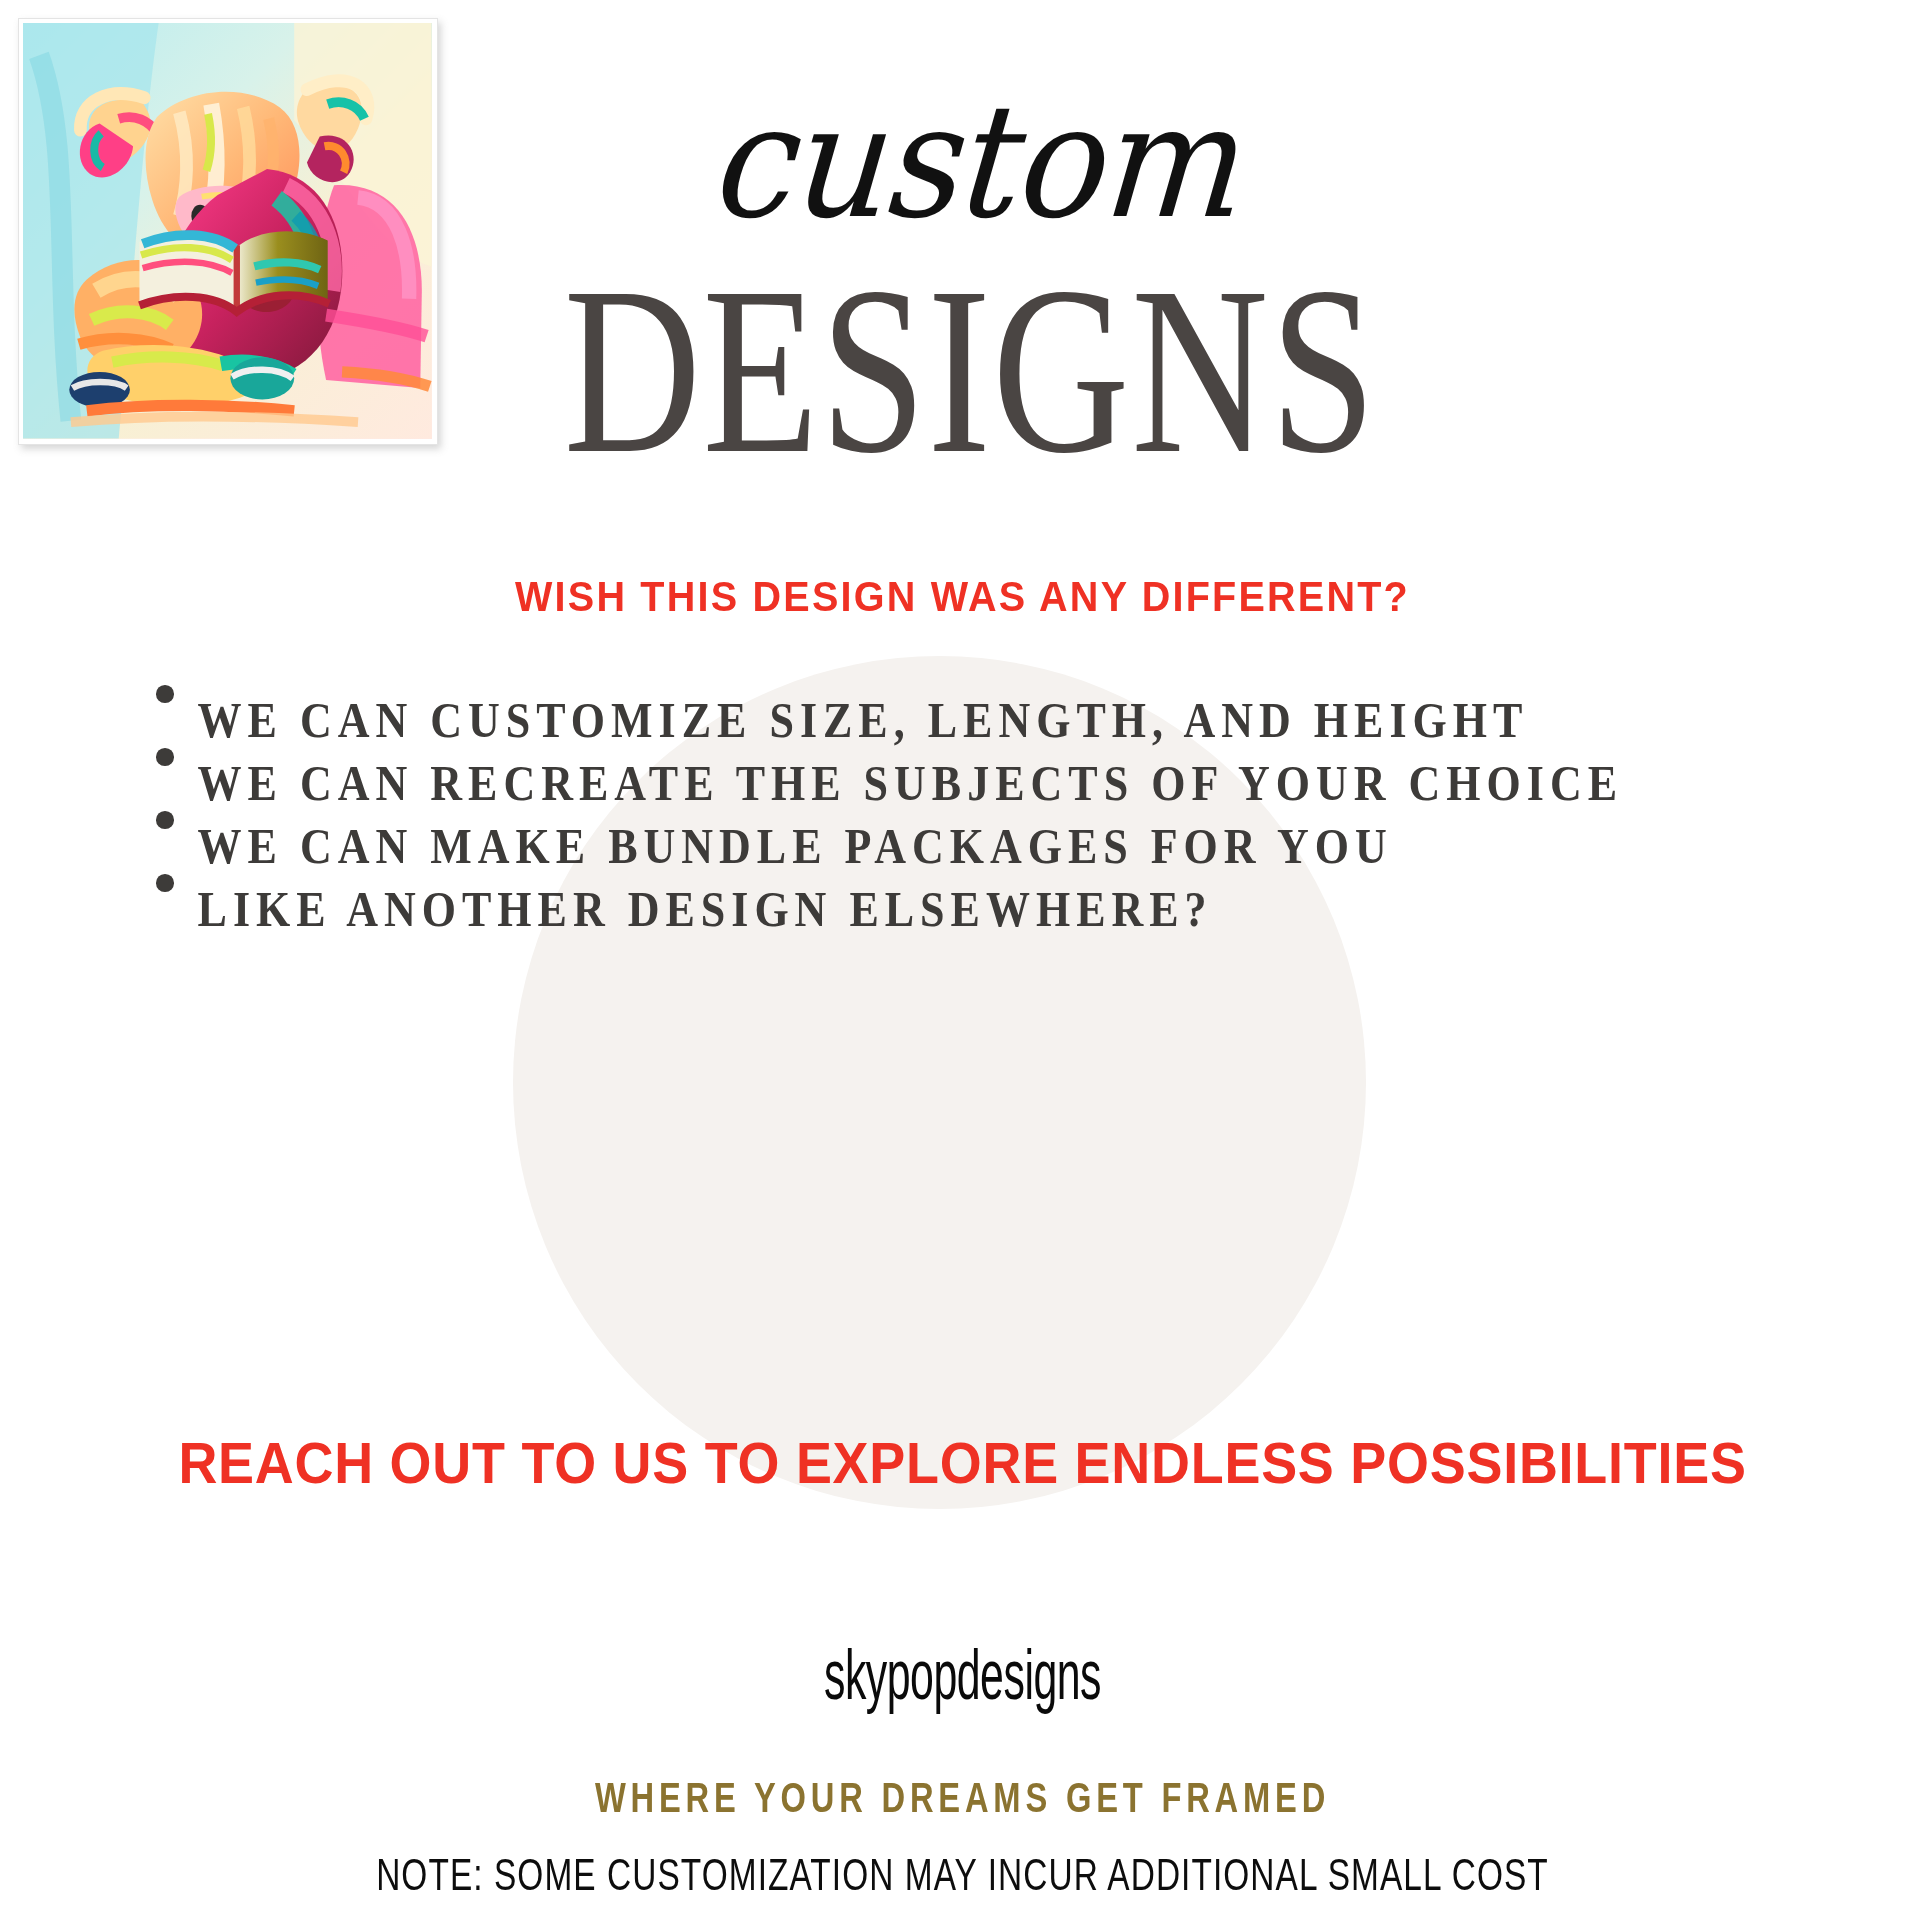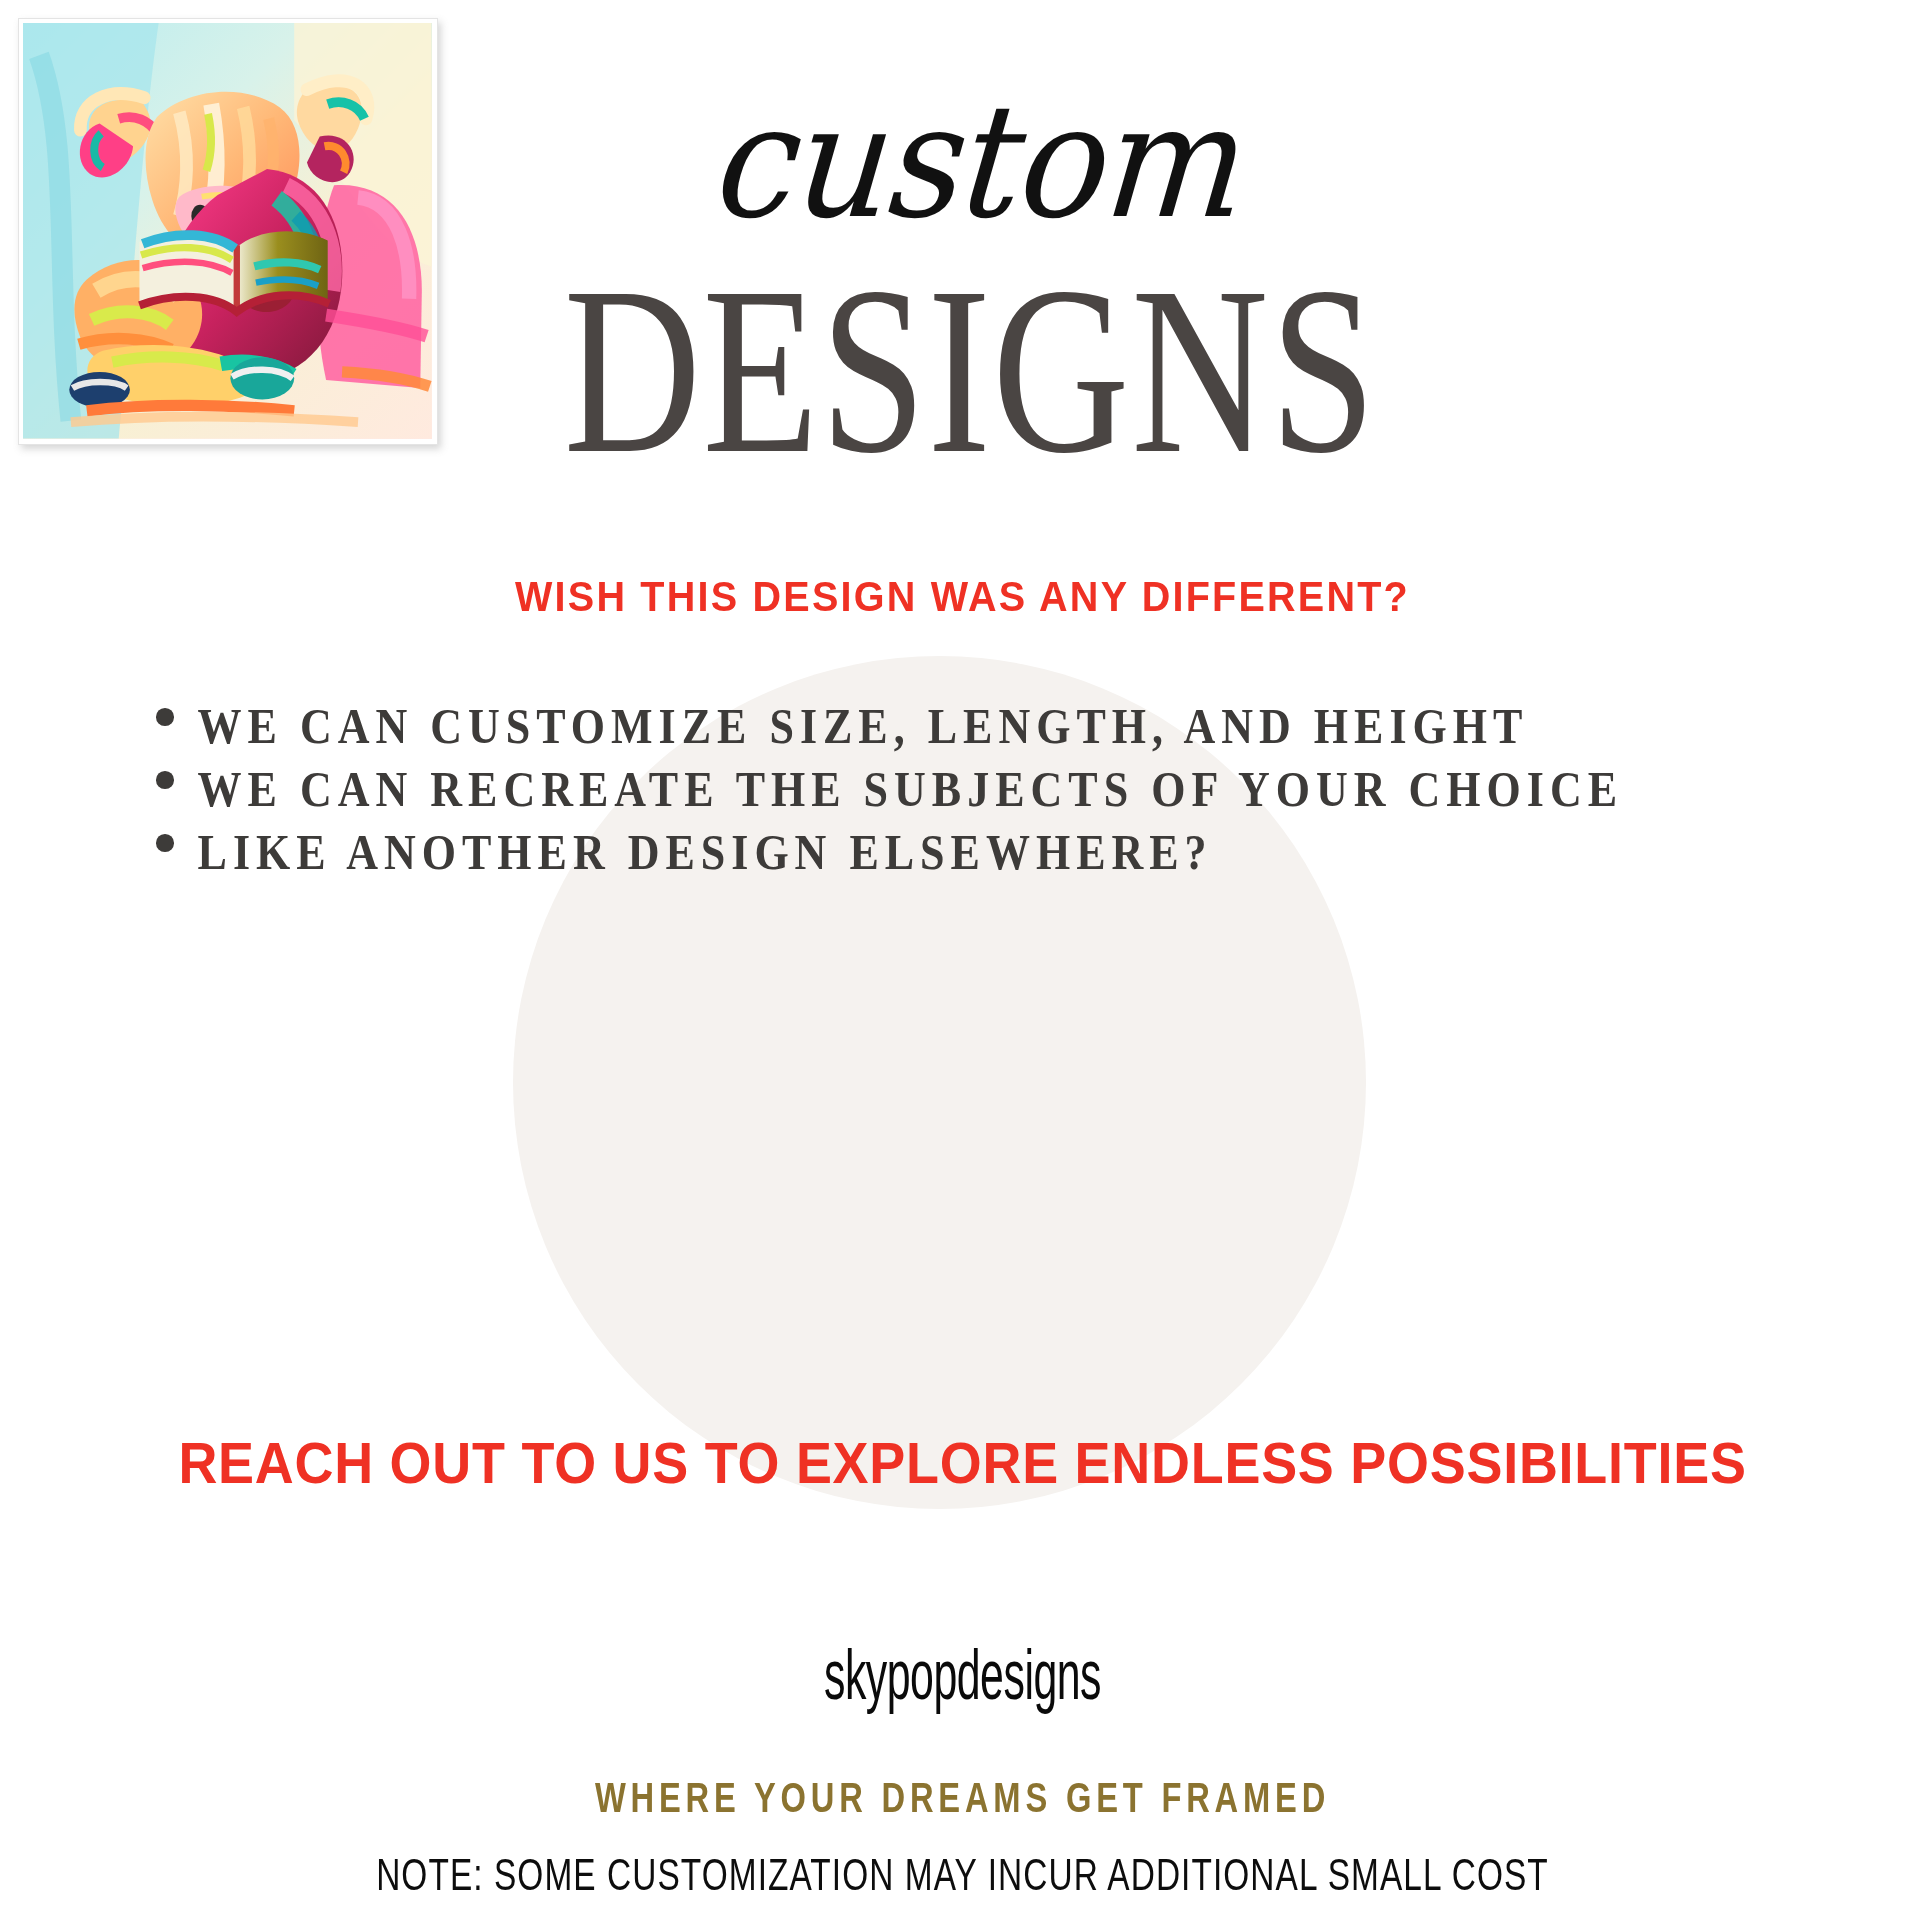--- a/index.html
+++ b/index.html
@@ -109,21 +109,21 @@
   
   .bullet-list {
     position: absolute;
     left: 156px;
     top: 695px;
     width: 1684px;
     list-style: none;
   }
   .bullet-row {
     display: flex;
-    align-items: center;
+    align-items: flex-start;
     height: 63px;
     margin-bottom: 0;
   }
   .bullet-dot {
     width: 17.6px;
     height: 17.6px;
     border-radius: 50%;
     background: #3d3b39;
     flex: 0 0 17.6px;
     margin-right: 24px;
@@ -326,20 +326,24 @@
     <li class="bullet-row">
       <span class="bullet-dot"></span>
       <span class="bullet-text">WE CAN CUSTOMIZE SIZE, LENGTH, AND HEIGHT</span>
     </li>
     <li class="bullet-row">
       <span class="bullet-dot"></span>
       <span class="bullet-text">WE CAN RECREATE THE SUBJECTS OF YOUR CHOICE</span>
     </li>
     <li class="bullet-row">
       <span class="bullet-dot"></span>
+      <span class="bullet-text">WE CAN MAKE BUNDLE PACKAGES FOR YOU</span>
+    </li>
+    <li class="bullet-row">
+      <span class="bullet-dot"></span>
       <span class="bullet-text">LIKE ANOTHER DESIGN ELSEWHERE?</span>
     </li>
   </ul>
 
   <div class="cta-line">REACH OUT TO US TO EXPLORE ENDLESS POSSIBILITIES</div>
 
   <div class="brand">skypopdesigns</div>
   <div class="tagline">WHERE YOUR DREAMS GET FRAMED</div>
   <div class="note">NOTE: SOME CUSTOMIZATION MAY INCUR ADDITIONAL SMALL COST</div>
 

